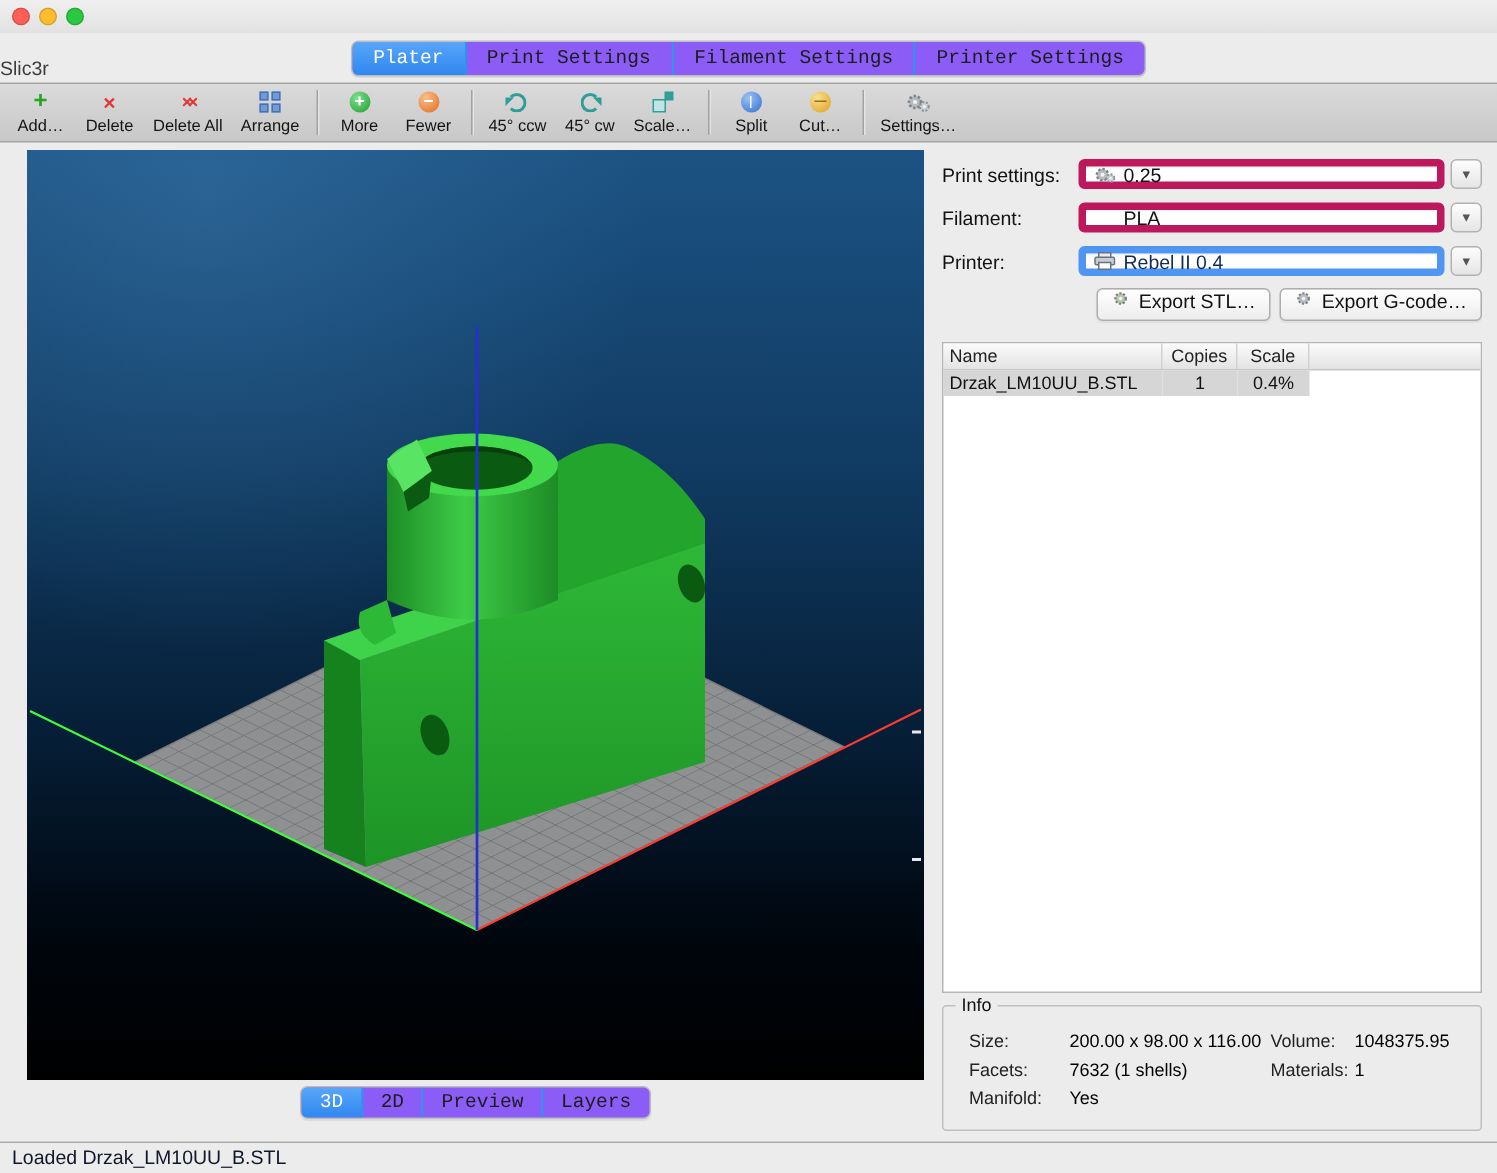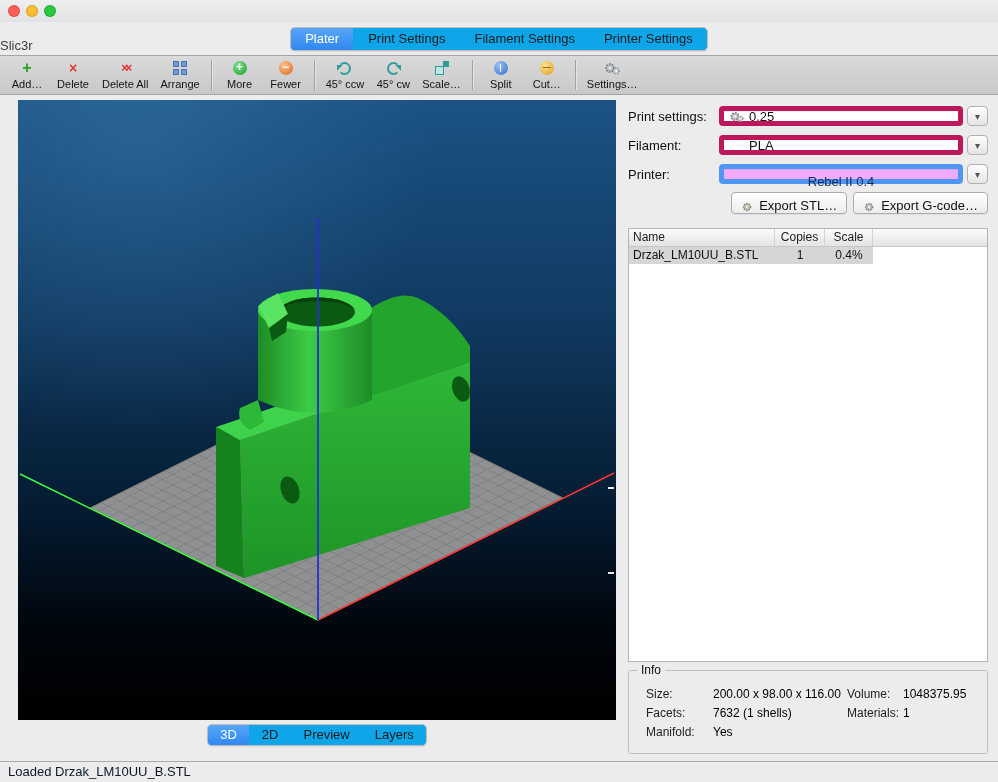--- a/index.html
+++ b/index.html
@@ -10,21 +10,21 @@
   }
   
   .titlebar{position:absolute;top:0;left:0;right:0;height:22px;background:linear-gradient(#efefef,#e2e2e2);}
   .traffic{position:absolute;top:5px;width:12px;height:12px;border-radius:50%;box-sizing:border-box;border:1px solid rgba(0,0,0,.15);}
   .t-red{left:8px;background:#ff5f57;}
   .t-yellow{left:26px;background:#febc2e;}
   .t-green{left:44px;background:#28c840;}
   .title-text{text-align:left;line-height:22px;color:#3c3c3c;margin-top:35px;}
   
   .tabbar{position:absolute;top:27px;left:0;right:0;display:flex;justify-content:center;}
-  .tabgroup{display:flex;border:1px solid #bdbdbd;border-radius:5px;overflow:hidden;background:#0ea5e9;height:22px;box-shadow:0 1px 1px rgba(0,0,0,.08);}
+  .tabgroup{display:flex;border:1px solid #bdbdbd;border-radius:5px;overflow:hidden;background:#8b5cf6;height:22px;box-shadow:0 1px 1px rgba(0,0,0,.08);font-family:Liberation Mono, monospace;}
   .tab{padding:0 14px;line-height:22px;font-size:13px;color:#1c1c1c;border-left:1px solid #0ea5e9;white-space:nowrap;}
   .tab:first-child{border-left:none;}
   .tab.active{background:linear-gradient(#59a6f9,#2f87f0);color:#fff;}
   
   .toolbar{position:absolute;top:55px;left:0;right:0;height:38px;box-sizing:content-box;
     background:linear-gradient(#dadada,#c8c8c8);border-top:1px solid #a5a5a5;border-bottom:1px solid #a5a5a5;
     display:flex;align-items:center;padding:0 4px;}
   .tbtn{display:flex;flex-direction:column;align-items:center;justify-content:center;padding:2px 6px;gap:2px;min-width:34px;}
   .ticon{height:16px;display:flex;align-items:center;justify-content:center;}
   .tlabel{font-size:11px;color:#141414;white-space:nowrap;}
@@ -55,26 +55,26 @@
   .viewport{position:absolute;left:18px;top:100px;width:598px;height:620px;background:#000;}
   
   .vtabs{position:absolute;left:18px;top:724px;width:598px;display:flex;justify-content:center;text-align:center;}
   .vtabs .tabgroup{height:20px;}
   .vtabs .tab{line-height:20px;padding:0 12px;}
   
   .sidebar{position:absolute;left:628px;top:100px;width:360px;padding-top:5px;box-sizing:border-box;}
   .combo-row{display:flex;align-items:center;height:22px;margin-bottom:7px;}
   .combo-label{width:86px;text-align:left;margin-right:5px;white-space:nowrap;color:#111;}
   .combo{flex:1;height:20px;border:5px solid #be185d;border-radius:4px;background:#fff;display:flex;align-items:center;padding:0 5px;gap:5px;box-shadow:inset 0 1px 1px rgba(0,0,0,.06);box-sizing:border-box;}
-  .combo.selected{background:#f0abfc;border-color:#4f96f2;flex-direction:column;}
+  .combo.selected{background:#ffffff;border-color:#4f96f2;}
   .combo.selected .val{color:#142c55;}
   .icon-spacer{width:15px;height:1px;display:inline-block;}
   .combo-arrow{width:21px;height:20px;margin-left:4px;border:1px solid #b2b2b2;border-radius:4px;background:linear-gradient(#fdfdfd,#e5e5e5);display:flex;align-items:center;justify-content:center;font-size:10px;color:#555;box-sizing:border-box;}
   .export-row{display:flex;justify-content:flex-end;gap:6px;margin-top:2px;}
-  .btn{height:20px;border:1px solid #adadad;border-radius:4px;background:linear-gradient(#ffffff,#ececec);display:flex;align-items:flex-end;padding:0 9px;gap:5px;font-size:13px;color:#111;box-shadow:0 1px 1px rgba(0,0,0,.06);}
+  .btn{height:20px;border:1px solid #adadad;border-radius:4px;background:linear-gradient(#ffffff,#ececec);display:flex;align-items:flex-start;padding:0 9px;gap:5px;font-size:13px;color:#111;box-shadow:0 1px 1px rgba(0,0,0,.06);}
   .objtable{margin-top:14px;height:434px;border:1px solid #b5b5b5;background:#fff;font-size:12px;box-sizing:border-box;}
   .thead{display:flex;height:17px;background:linear-gradient(#fbfbfb,#e3e3e3);border-bottom:1px solid #c6c6c6;}
   .th{box-sizing:border-box;padding:1px 4px;border-right:1px solid #d2d2d2;color:#222;white-space:nowrap;overflow:hidden;}
   .th.c-name{width:146px;}
   .th.c-copies{width:50px;text-align:center;}
   .th.c-scale{width:48px;text-align:center;}
   .th.c-rest{flex:1;border-right:none;}
   .trow{display:flex;height:17px;}
   .td{box-sizing:border-box;padding:1px 4px;background:#d6d6d6;white-space:nowrap;overflow:hidden;}
   .td.c-name{width:146px;}

